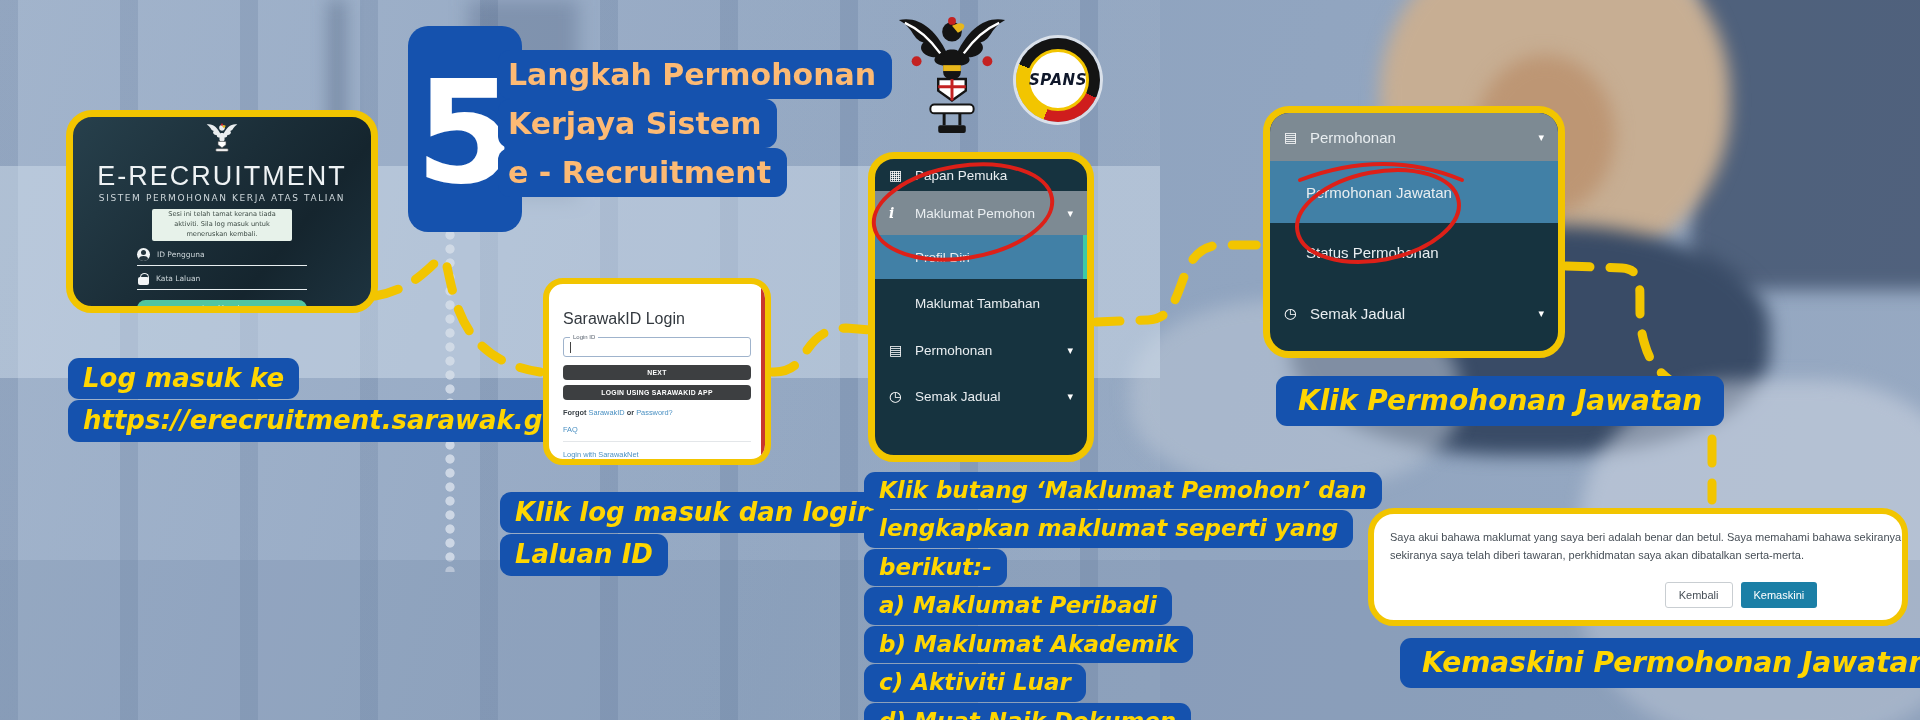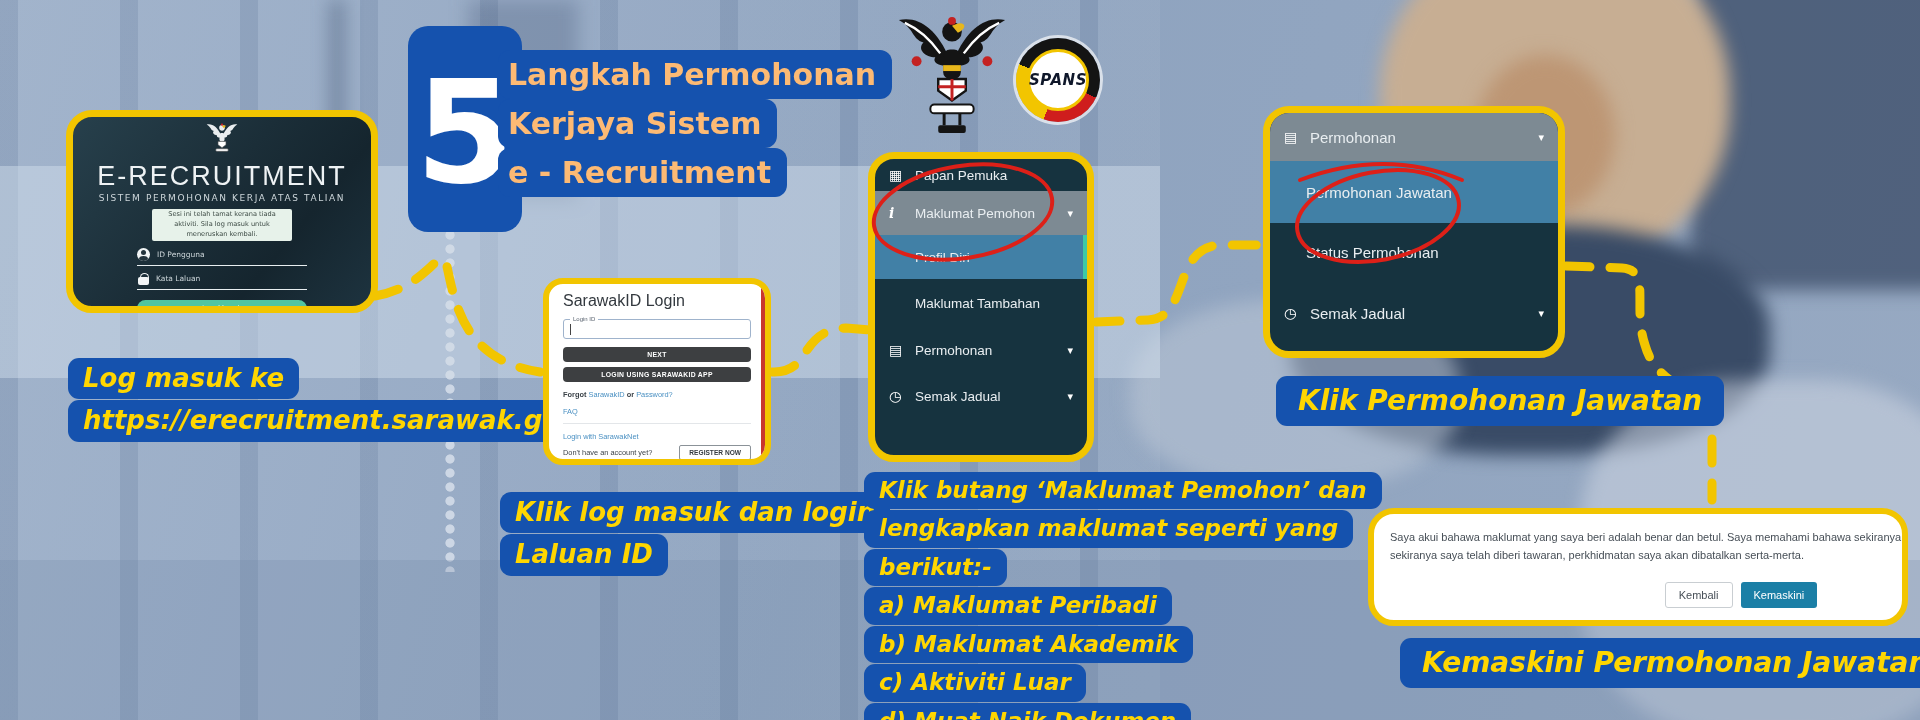--- a/index.html
+++ b/index.html
@@ -78,21 +78,21 @@
   
   .cap { z-index:2; position:absolute; }
   .cap .cap-line { display:table; background:#1552ae; color:#ffd600; font-weight:bold; font-style:italic;
                    border-radius:11px; padding:4px 15px; line-height:1.28; margin-bottom:1px; white-space:nowrap; }
   .cap-26 .cap-line { font-size:26px; }
   .cap-23 .cap-line { font-size:23px; }
   .cap-28 .cap-line { font-size:28px; }
 
   
   .sid { left:543px; top:278px; width:228px; height:187px; background:#fff; border-width:6px; border-radius:20px; }
-  .sid-inner { position:relative; width:100%; height:100%; padding:8px 14px 8px 14px; font-family:"Liberation Sans",sans-serif; }
+  .sid-inner { position:relative; width:100%; height:100%; padding:26px 14px 8px 14px; font-family:"Liberation Sans",sans-serif; }
   .sid-red { position:absolute; right:0; top:0; width:4px; height:100%; background:#c9362c; }
   .sid-title { font-size:16px; color:#33393f; }
   .sid-input { position:relative; margin-top:9px; height:20px; border:1px solid #9fb3cc; border-radius:3px; }
   .sid-input .ilabel { position:absolute; top:-4px; left:6px; background:#fff; padding:0 3px; font-size:6px; color:#5a6470; }
   .sid-input .icaret { position:absolute; left:6px; top:4px; width:1px; height:11px; background:#444; }
   .sid-btn { margin-top:8px; height:15px; background:#3d3f41; border-radius:4px; color:#fff;
              font-size:6.8px; font-weight:bold; display:flex; align-items:center; justify-content:center; letter-spacing:.3px; }
   .sid-btn.second { margin-top:5px; }
   .sid-links { margin-top:8px; font-size:7.4px; color:#3b4248; }
   .sid-links a { color:#4a90c2; text-decoration:none; }

